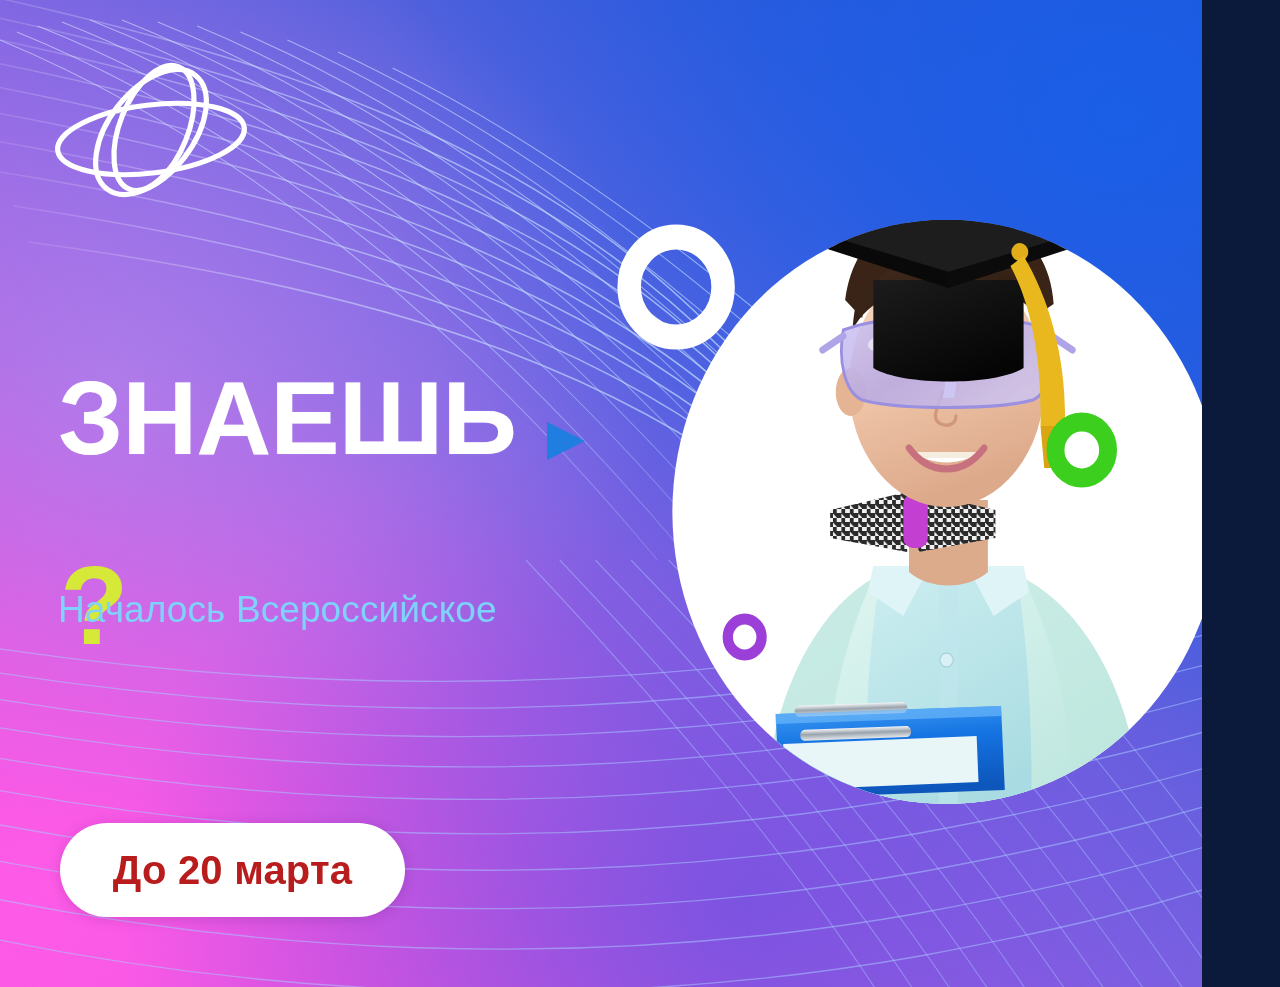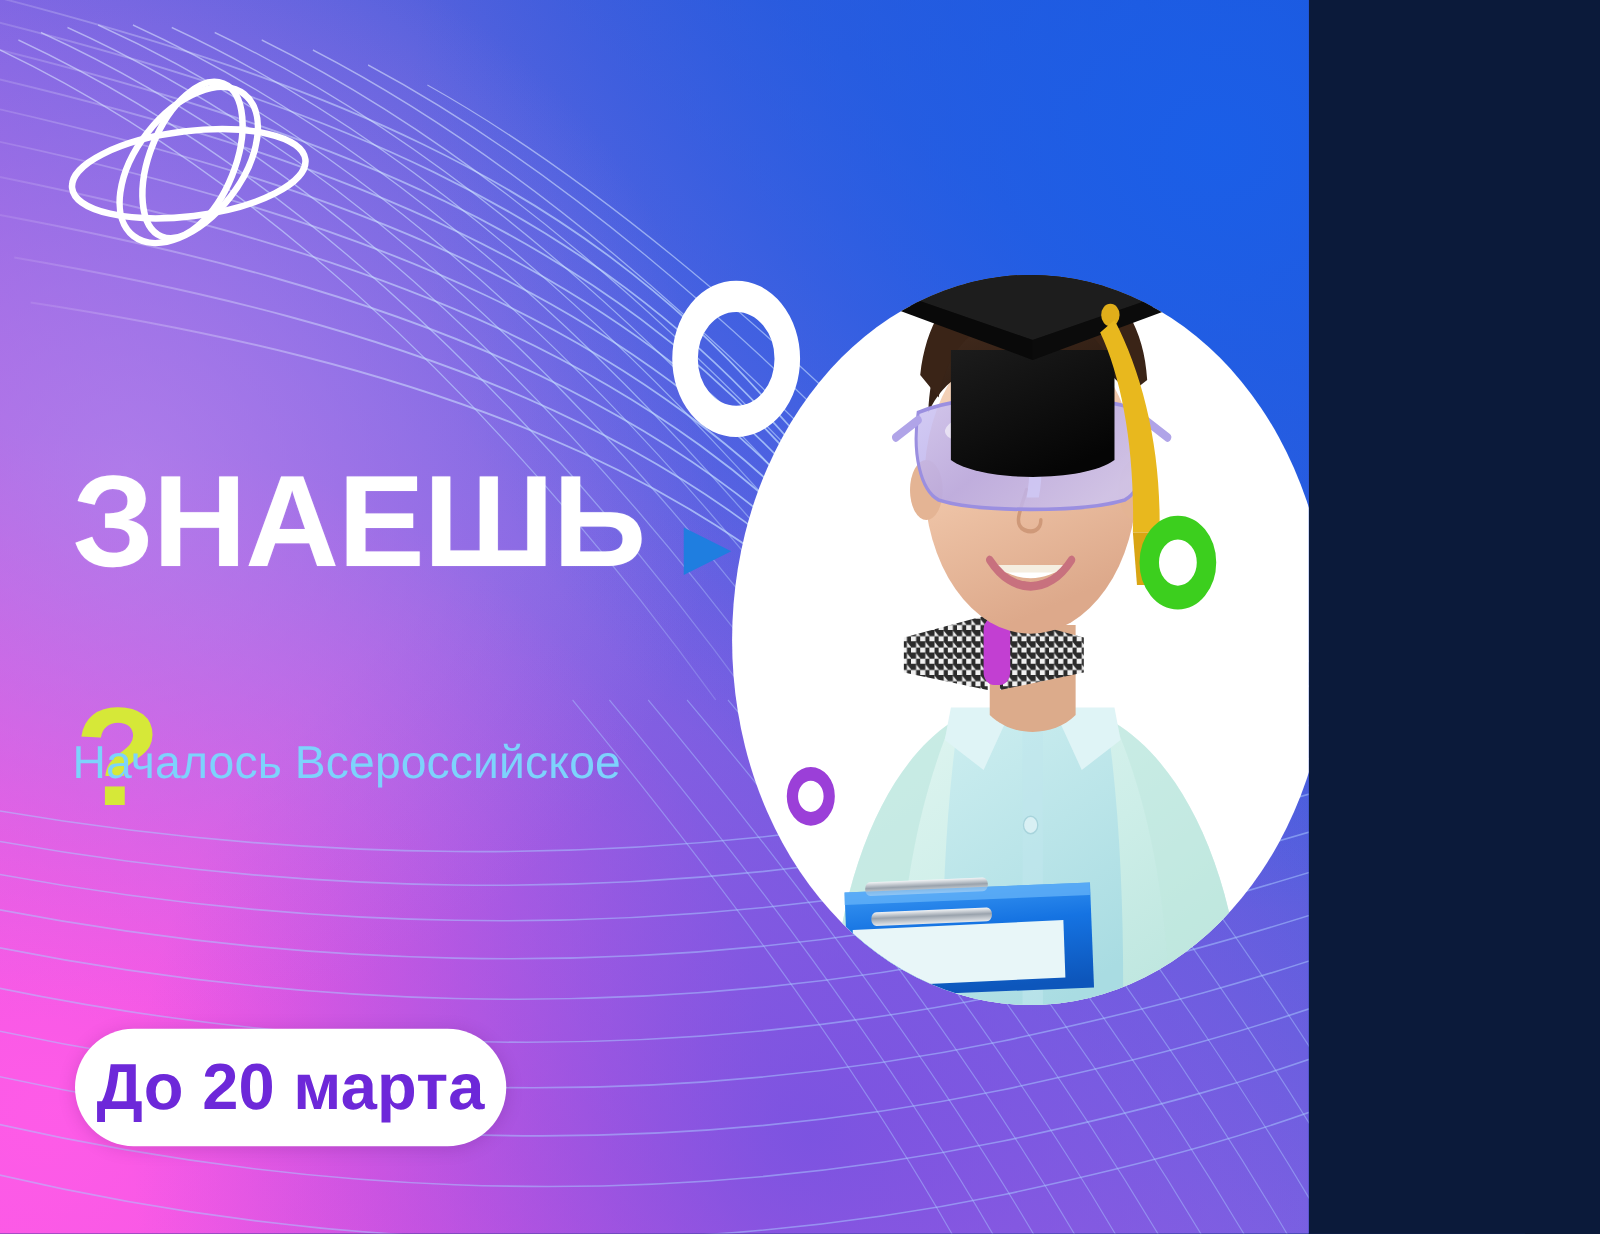--- a/index.html
+++ b/index.html
@@ -1,17 +1,17 @@
 <!DOCTYPE html>
 <html><head>
 <meta charset="utf-8">
 <style>
   html,body{margin:0;padding:0;background:#0b1a3a;}
   #stage{
-    position:relative;width:1047px;height:987px;overflow:hidden;
+    position:relative;width:1202px;height:987px;overflow:hidden;
     font-family:"Liberation Sans","DejaVu Sans",sans-serif;
     background:#3a55d8;
   }
   .layer{position:absolute;inset:0;}
   .fill{width:100%;height:100%;display:block;}
 
   
   #headline{
     position:absolute;left:58px;top:372px;width:640px;
     z-index:40;pointer-events:none;
@@ -45,21 +45,21 @@
 
   
   #cta{
     position:absolute;left:60px;top:823px;z-index:45;
     width:345px;height:94px;border-radius:47px;background:#ffffff;
     display:flex;align-items:center;justify-content:center;
     box-shadow:0 2px 14px rgba(60,10,90,.18);
     cursor:pointer;
   }
   #cta-label{
-    font-size:52px;font-weight:700;color:#6d28d9;letter-spacing:.2px;
+    font-size:40px;font-weight:700;color:#b91c1c;letter-spacing:.2px;
   }
 
   
   #logo{position:absolute;left:48px;top:56px;width:210px;height:150px;z-index:40;}
 </style>
 </head>
 <body>
 
 <div id="stage">
 

